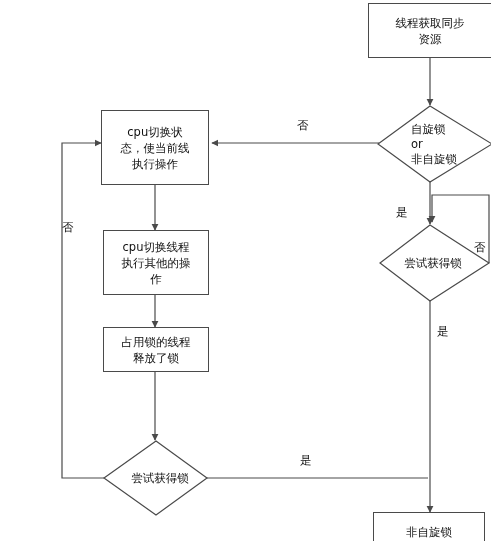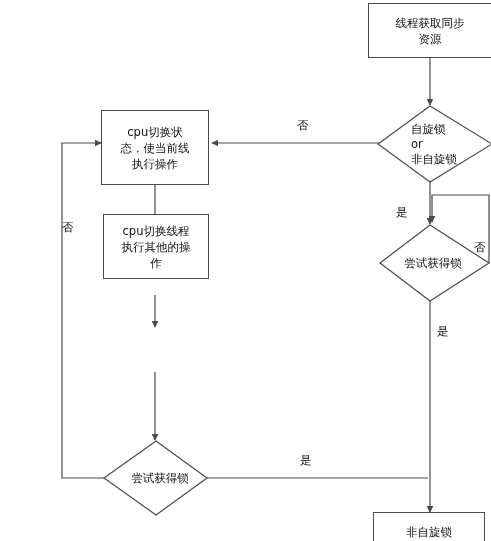--- a/index.html
+++ b/index.html
@@ -128,26 +128,30 @@
     </svg>
     <div class="diamond-label" style="transform: translateX(-6px);">尝试获得锁</div>
   </div>
 
   <div class="node" style="left:101px; top:110px; width:108px; height:75px;">
     <span class="node-text">cpu切换状
 态，使当前线
 执行操作</span>
   </div>
 
-  <div class="node" style="left:103px; top:214px; width:106px; height:65px;">
+  <div class="node" style="left:103px; top:230px; width:106px; height:65px;">
     <span class="node-text">cpu切换线程
 执行其他的操
 作</span>
   </div>
 
+  <div class="node" style="left:103px; top:327px; width:106px; height:45px;">
+    <span class="node-text">占用锁的线程
+释放了锁</span>
+  </div>
 
   <div class="diamond-wrap" style="left:102px; top:440px; width:108px; height:76px;">
     <svg width="108" height="76" viewBox="0 0 108 76">
       <polygon points="54,1 105,38 54,75 2,38" fill="#ffffff" stroke="#4a4a4a" stroke-width="1.2"></polygon>
     </svg>
     <div class="diamond-label">尝试获得锁</div>
   </div>
 
   <div class="node" style="left:373px; top:512px; width:112px; height:40px;">
     <span class="node-text">非自旋锁</span>

